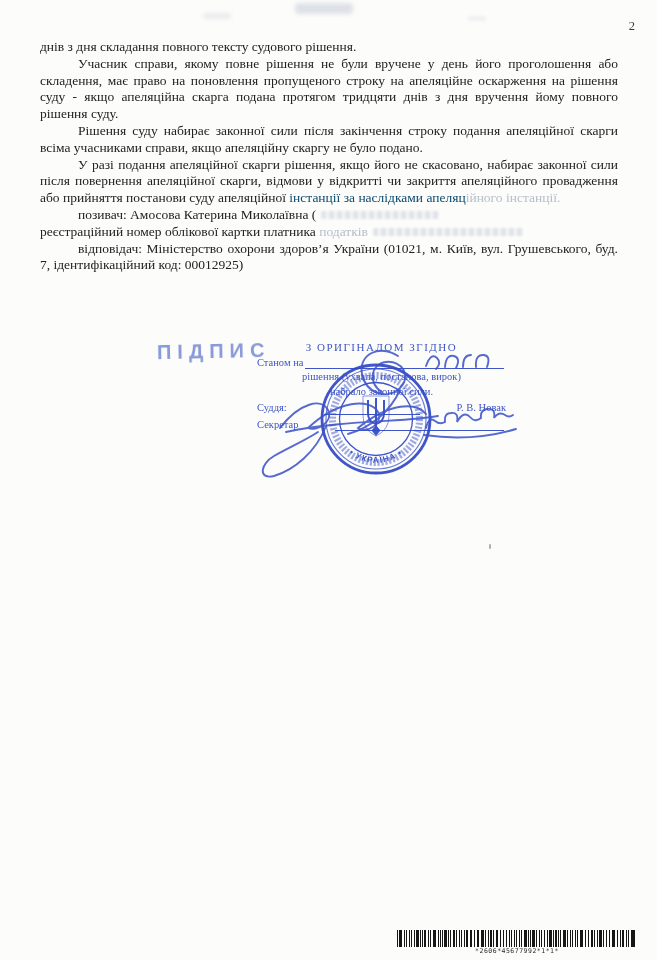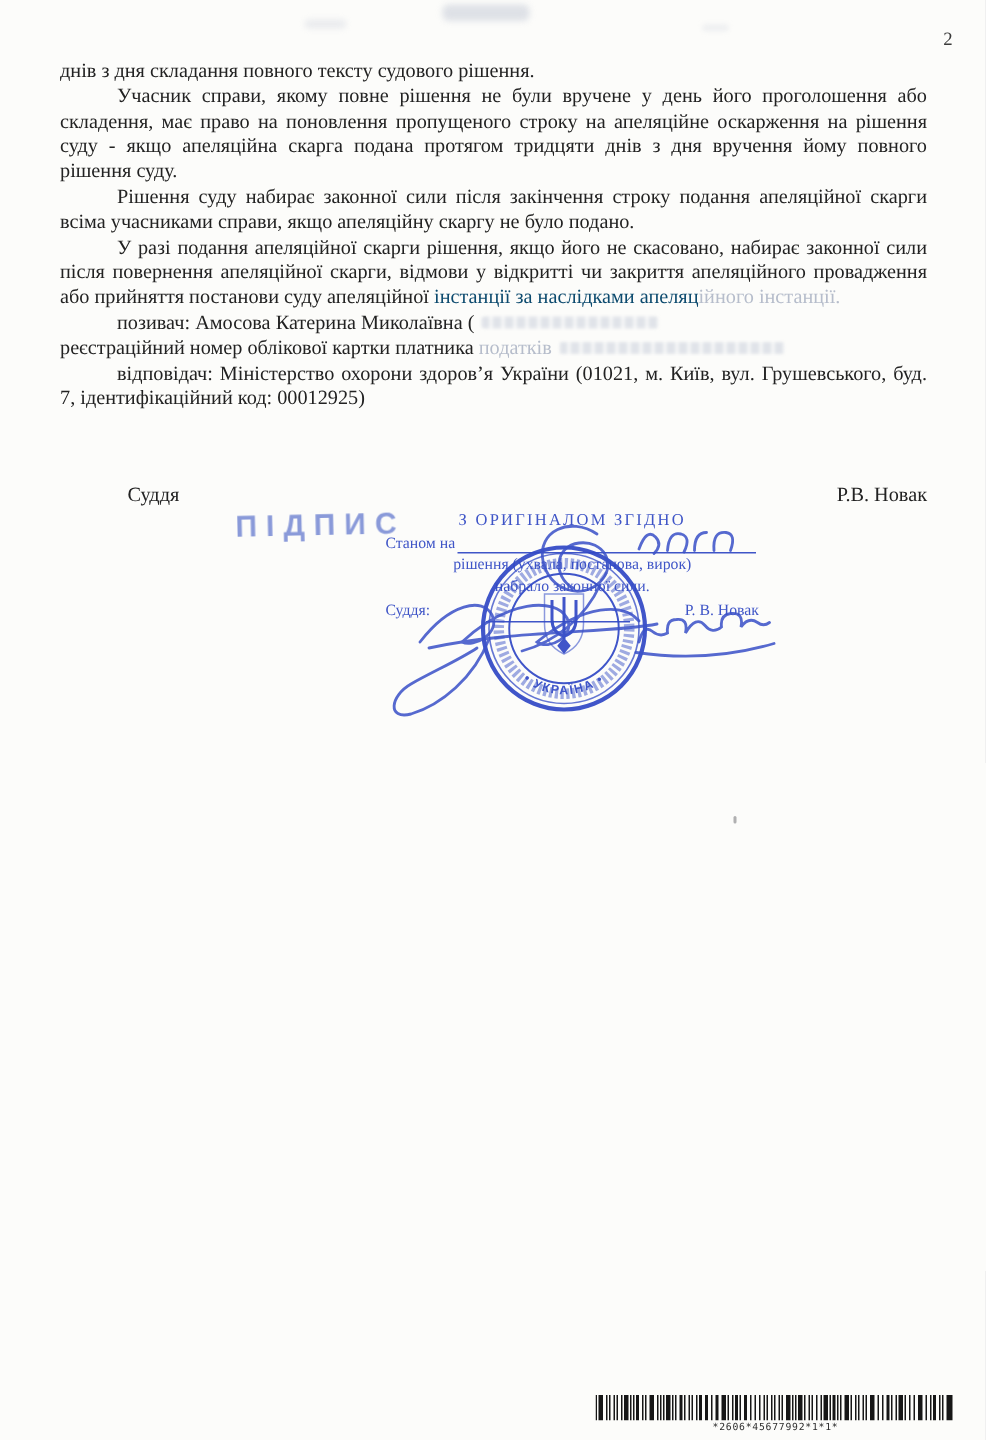--- a/index.html
+++ b/index.html
@@ -76,39 +76,39 @@
   <div class="body-text">
     <p>днів з дня складання повного тексту судового рішення.</p>
     <p class="ind">Учасник справи, якому повне рішення не були вручене у день його проголошення або складення, має право на поновлення пропущеного строку на апеляційне оскарження на рішення суду - якщо апеляційна скарга подана протягом тридцяти днів з дня вручення йому повного рішення суду.</p>
     <p class="ind">Рішення суду набирає законної сили після закінчення строку подання апеляційної скарги всіма учасниками справи, якщо апеляційну скаргу не було подано.</p>
     <p class="ind"><span>У разі подання апеляційної скарги рішення, якщо його не скасовано, набирає законної сили після повернення апеляційної скарги, відмови у відкритті чи закриття апеляційного провадження або прийняття постанови суду апеляційної </span><span class="fade-mid">інстанції за наслідками апеляц</span><span class="fade-end">ійного інстанції.</span></p>
     <p class="ind"><span>позивач: Амосова Катерина Миколаївна (</span><span class="inline-smudge w120"></span></p>
     <p><span>реєстраційний номер облікової картки платника </span><span class="fade-end">податків</span><span class="inline-smudge w150"></span></p>
     <p class="ind">відповідач: Міністерство охорони здоров’я України (01021, м. Київ, вул. Грушевського, буд. 7, ідентифікаційний код: 00012925)</p>
   </div>
 
-  <div class="sig-row">
-    <span class="judge-label">Суддя</span>
-    <span>Р.В. Новак</span>
-  </div>
 
   <div class="podpys">ПІДПИС</div>
 
   <div class="cert">
     <div class="c-title">З ОРИГІНАЛОМ ЗГІДНО</div>
     <div class="c-row">
       <span>Станом на</span>
       <span class="fill-line"></span>
     </div>
     <div class="c-center">рішення (ухвала, постанова, вирок)</div>
     <div class="c-center">набрало законної сили.</div>
     <div class="c-flex">
       <span>Суддя:</span>
       <span class="fill-line"></span>
       <span>Р. В. Новак</span>
+    </div>
+    <div class="c-flex">
+      <span>Секретар</span>
+      <span class="fill-line"></span>
     </div>
   </div>
 
   <svg class="seal-svg" viewBox="0 0 114 114">
     <defs>
       <filter id="sealBlur">
           <feGaussianBlur stdDeviation="0.35"></feGaussianBlur>
         </filter>
       <path id="sealArc" d="M19,79 A44,44 0 0 0 95,79" fill="none"></path>
     </defs>

